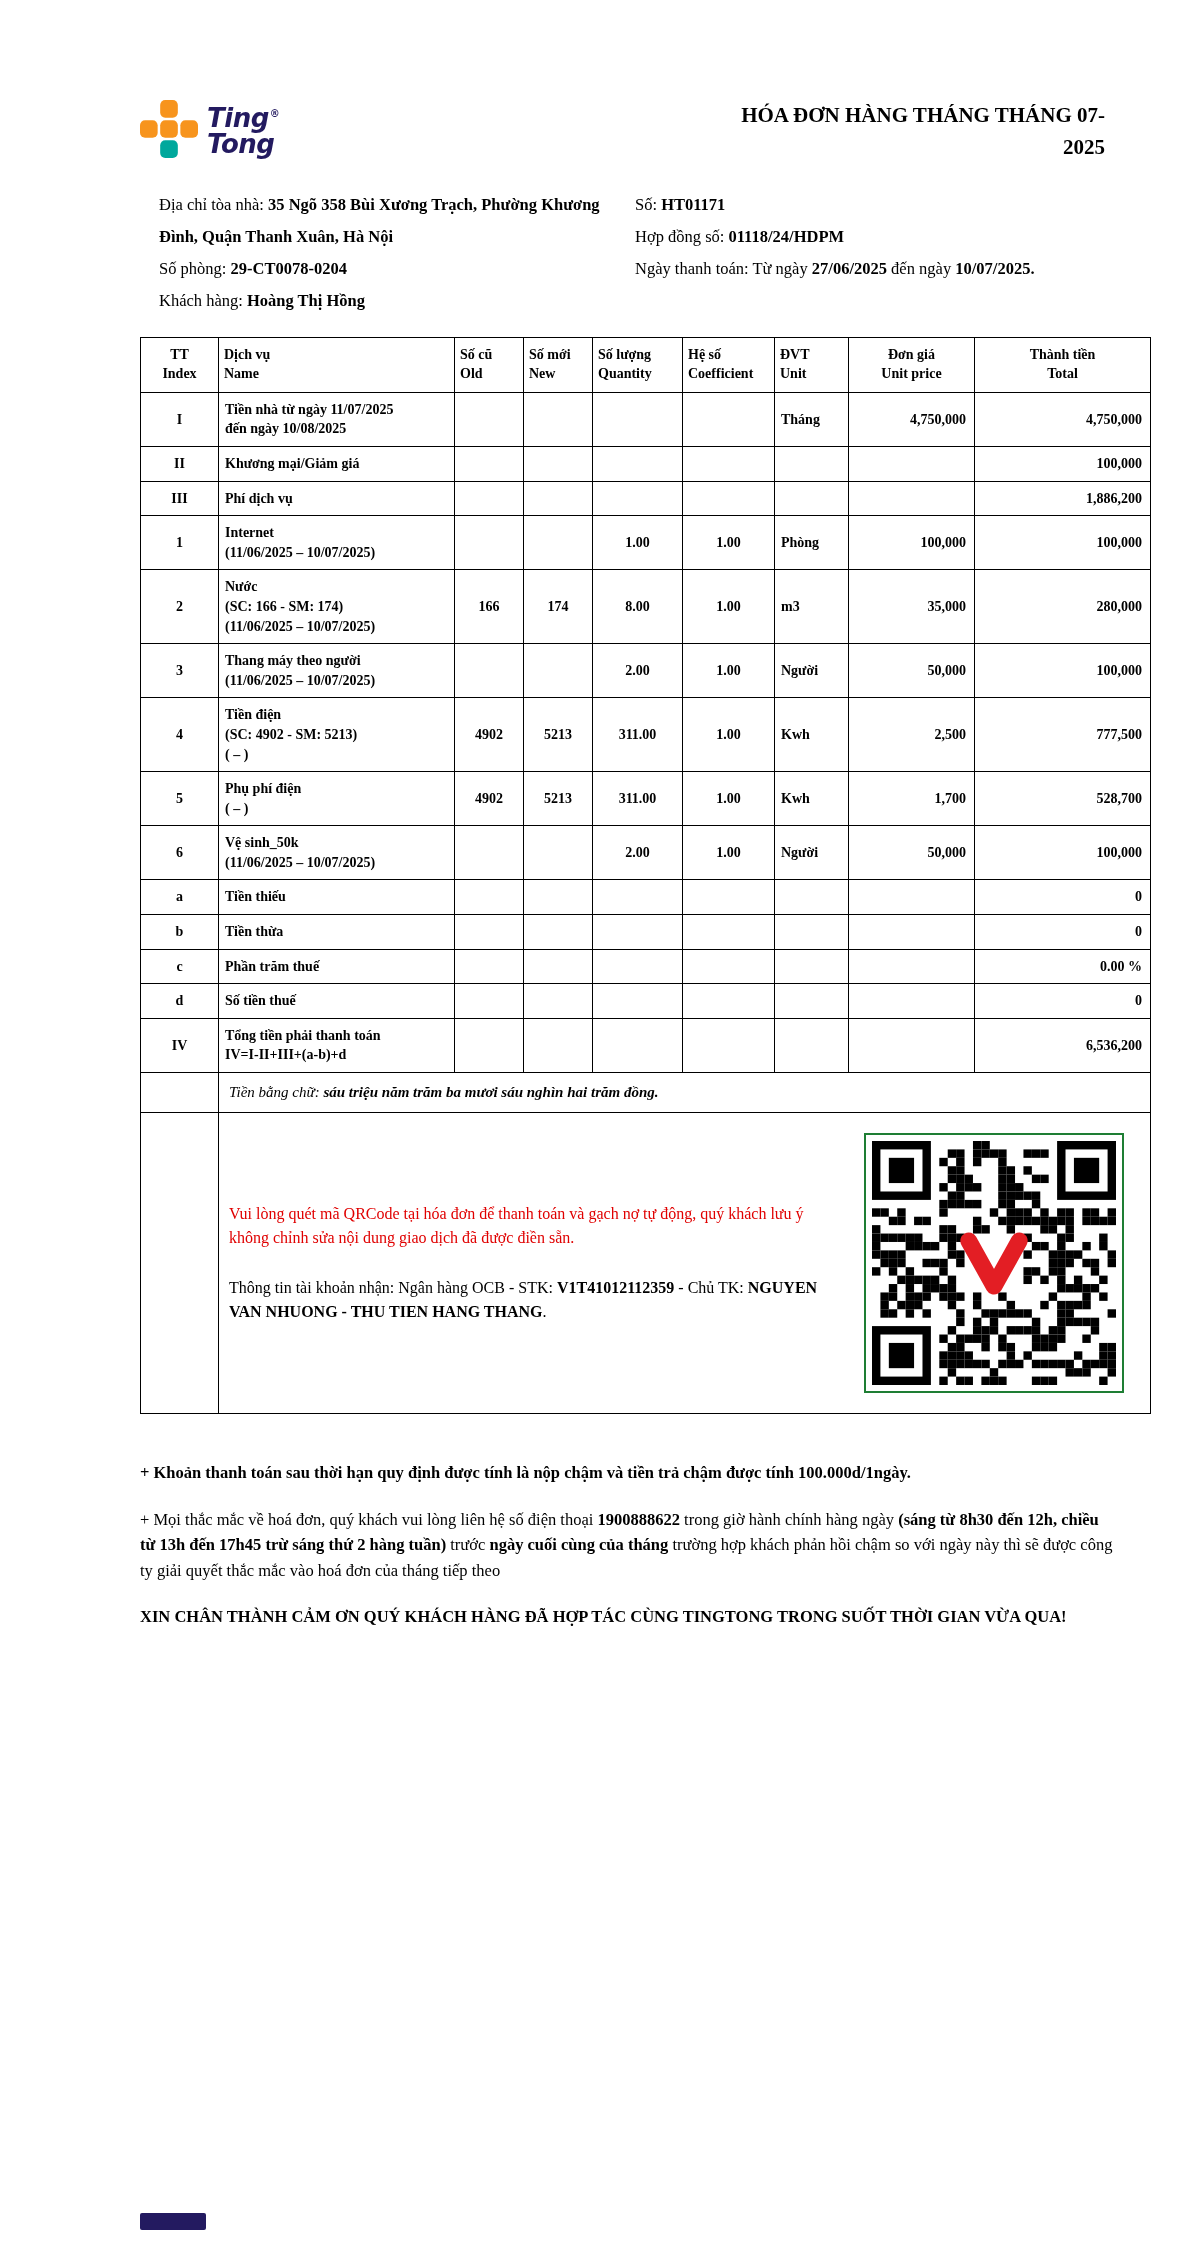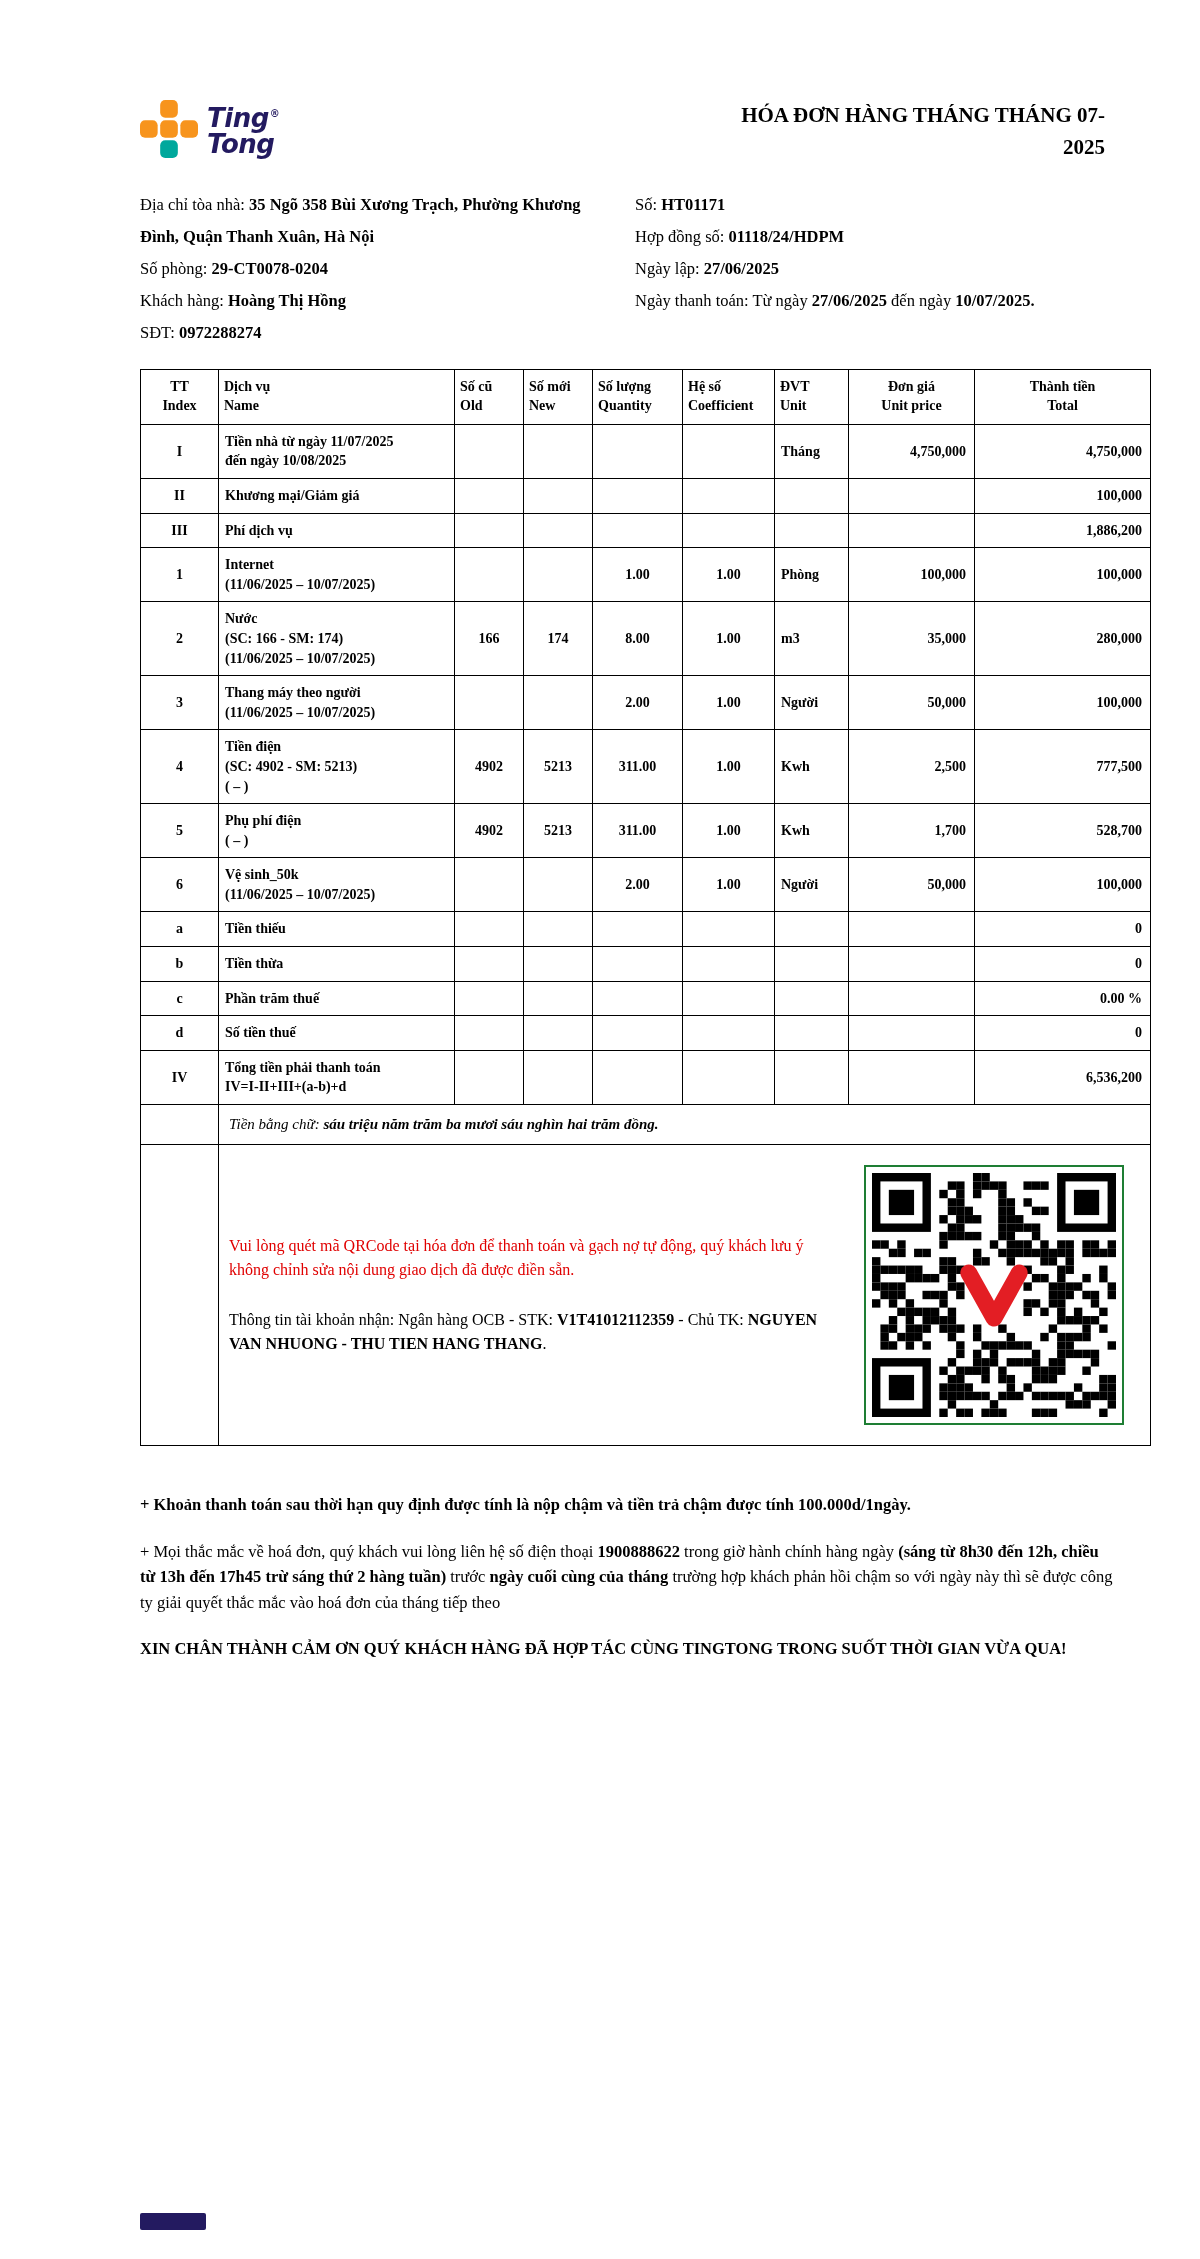--- a/index.html
+++ b/index.html
@@ -19,21 +19,21 @@
   .logo-icon { display:block; }
   .sq-o { fill:var(--brand-orange); }
   .sq-t { fill:var(--brand-teal); }
   .logo-text { font-family:"DejaVu Sans","Liberation Sans",sans-serif; font-weight:bold;
                color:var(--brand-navy); font-size:26px; line-height:26px; letter-spacing:-0.5px; }
   .logo-reg { font-size:10px; vertical-align:super; margin-left:1px; }
   .doc-title { max-width:380px; text-align:right; font-weight:bold; font-size:21px; line-height:1.5; }
 
   
   .info-row { width:965px; display:flex; justify-content:space-between; margin-top:26px; font-size:16.5px; }
-  .info-left { width:455px; }
+  .info-left { width:455px;margin-left:19px; }
   .info-right { width:470px; text-align:left; }
   .info-line { line-height:32px; }
   .b { font-weight:bold; }
   .i { font-style:italic; }
 
   
   table.invoice { border-collapse:collapse; width:1010px; margin-top:20px; font-size:14px; font-weight:bold; table-layout:fixed; }
   .invoice th, .invoice td { border:1px solid #000; }
   .invoice th { text-align:left; vertical-align:top; white-space:pre-line; line-height:1.35; padding:8px 5px; }
   .invoice th.th-center { text-align:center; }
@@ -82,26 +82,24 @@
       </div>
     </div>
     <div class="doc-title">HÓA ĐƠN HÀNG THÁNG THÁNG 07-2025</div>
   </div>
 
   <div class="info-row">
     <div class="info-left">
       <div class="info-line"><span>Địa chỉ tòa nhà: </span><span class="b">35 Ngõ 358 Bùi Xương Trạch, Phường Khương Đình, Quận Thanh Xuân, Hà Nội</span></div>
       <div class="info-line"><span>Số phòng: </span><span class="b">29-CT0078-0204</span></div>
       <div class="info-line"><span>Khách hàng: </span><span class="b">Hoàng Thị Hồng</span></div>
-      <div class="info-line"><span>SĐT: </span><span class="b">0972288274</span></div>
     </div>
     <div class="info-right">
       <div class="info-line"><span>Số: </span><span class="b">HT01171</span></div>
       <div class="info-line"><span>Hợp đồng số: </span><span class="b">01118/24/HDPM</span></div>
-      <div class="info-line"><span>Ngày lập: </span><span class="b">27/06/2025</span></div>
       <div class="info-line"><span>Ngày thanh toán: Từ ngày </span><span class="b">27/06/2025</span><span> đến ngày </span><span class="b">10/07/2025.</span></div>
     </div>
   </div>
 
   <table class="invoice">
     <colgroup>
       <col style="width:78px">
         <col style="width:236px">
         <col style="width:69px">
         <col style="width:69px">

